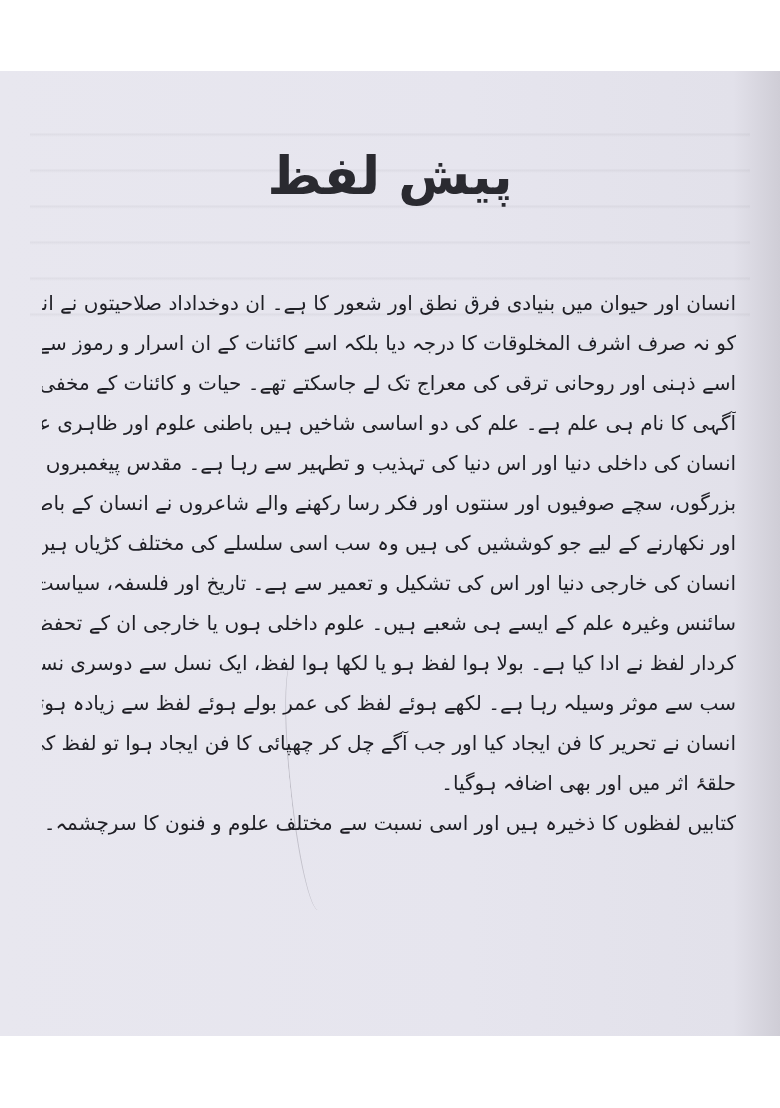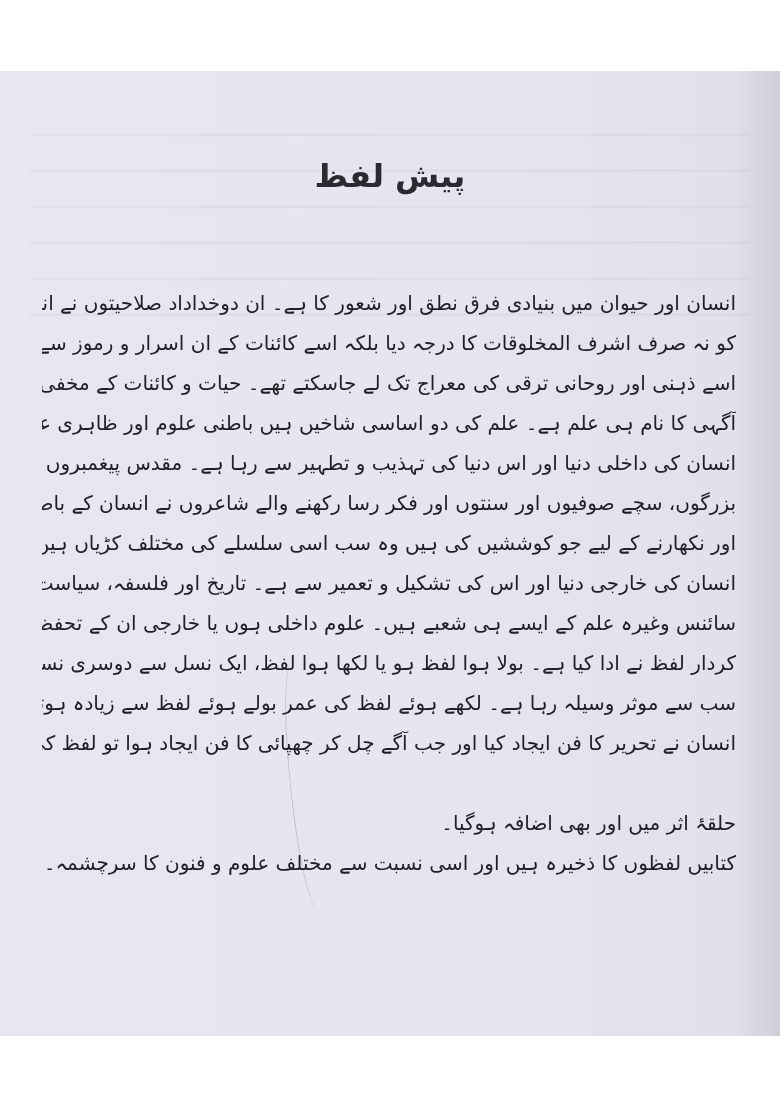--- a/index.html
+++ b/index.html
@@ -33,21 +33,21 @@
       background: repeating-linear-gradient(180deg, transparent 0px, transparent 32px, #6a6870 33px, transparent 36px);
     }
     .title {
       position: absolute;
       left: 0;
       width: 780px;
       top: 75px;
       text-align: center;
       direction: rtl;
       font-family: "DejaVu Sans", sans-serif;
-      font-size: 32px;
+      font-size: 52px;
       font-weight: bold;
       color: #2a2a30;
       line-height: 60px;
     }
     .body-text {
       position: absolute;
       left: 42px;
       width: 694px;
       top: 212px;
       direction: rtl;
@@ -60,21 +60,20 @@
       font-size: 20px;
       color: #1f1f25;
       white-space: nowrap;
       overflow: hidden;
       text-align: justify;
       text-align-last: justify;
     }
     .line.short {
       text-align-last: right;
       padding-right: 0;
-      margin-top: 40px;
     }
     .line.indent {
       padding-right: 0;
     }
     .crease {
       position: absolute;
       left: 290px;
       top: 590px;
       width: 30px;
       height: 250px;

